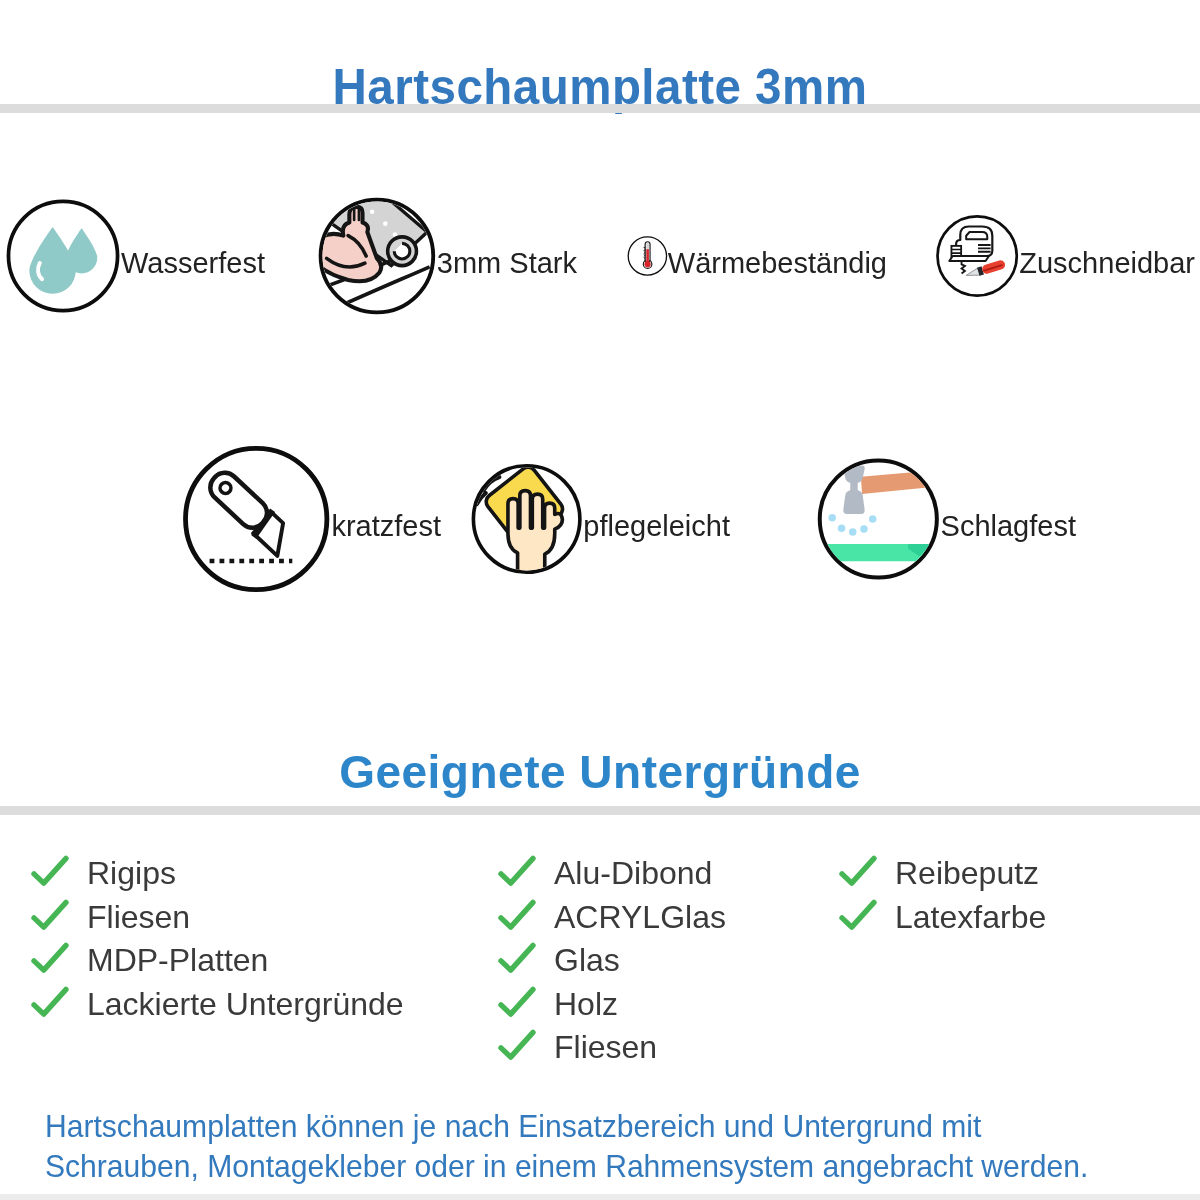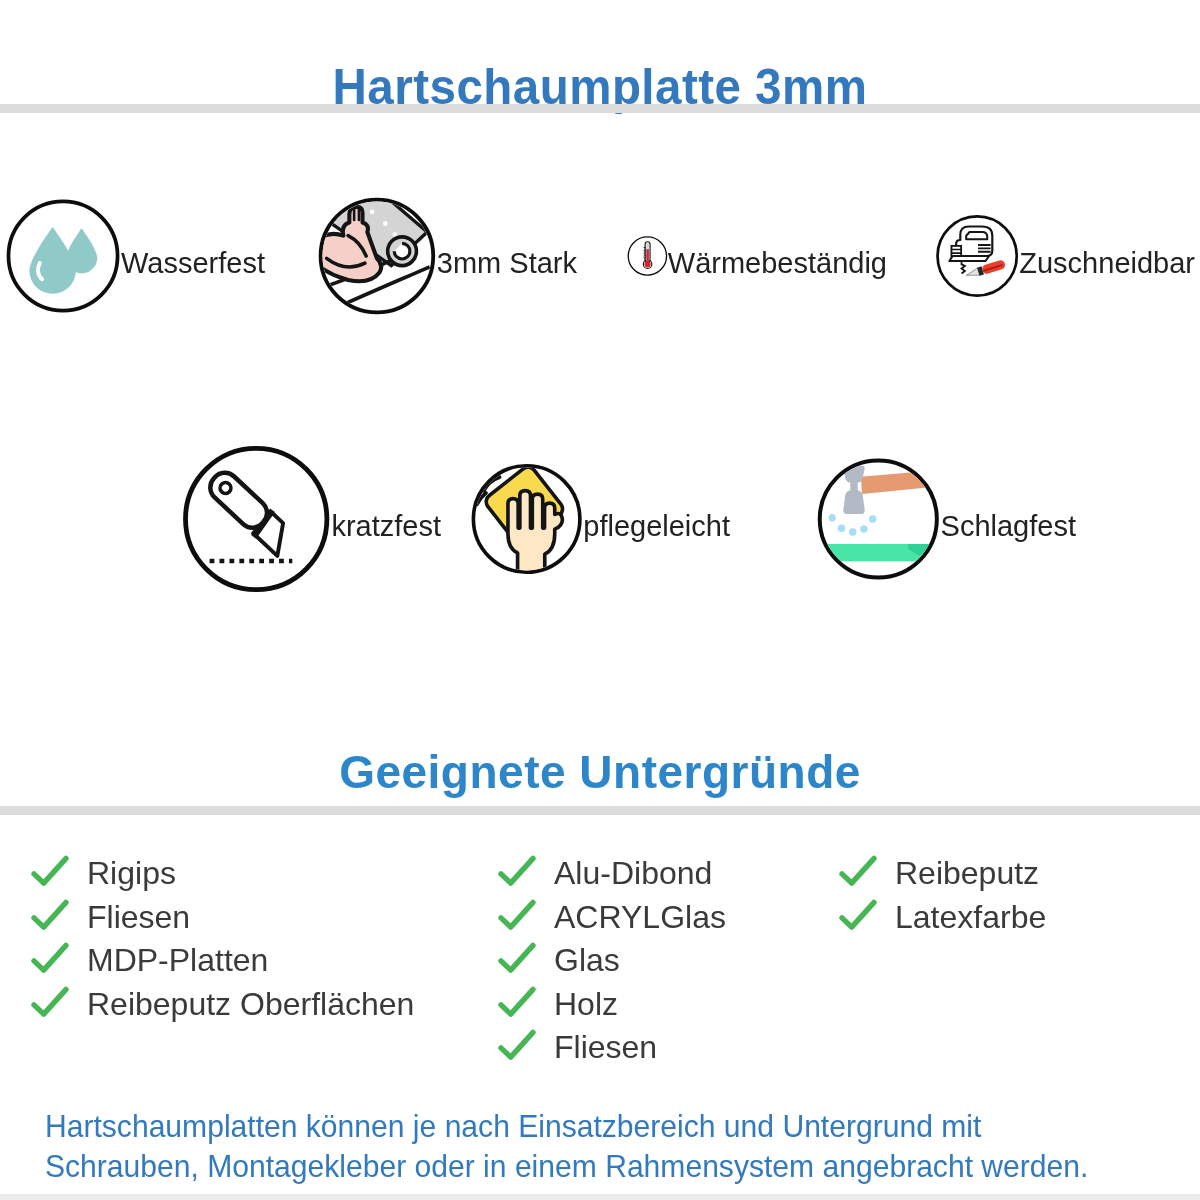--- a/index.html
+++ b/index.html
@@ -193,21 +193,21 @@
   <div class="li">
     <svg viewBox="0 0 40 34">
         <path d="M3.5 19.5 L13.5 29 L36.5 3.5" fill="none" stroke="#46b654" stroke-width="5.5" stroke-linecap="round" stroke-linejoin="round"></path>
       </svg>
     <span>MDP-Platten</span>
   </div>
   <div class="li">
     <svg viewBox="0 0 40 34">
         <path d="M3.5 19.5 L13.5 29 L36.5 3.5" fill="none" stroke="#46b654" stroke-width="5.5" stroke-linecap="round" stroke-linejoin="round"></path>
       </svg>
-    <span>Reibeputz Oberflächen</span>
+    <span>Lackierte Untergründe</span>
   </div>
 </div>
 
 <div class="col" style="left:497px;top:855px">
   <div class="li">
     <svg viewBox="0 0 40 34">
         <path d="M3.5 19.5 L13.5 29 L36.5 3.5" fill="none" stroke="#46b654" stroke-width="5.5" stroke-linecap="round" stroke-linejoin="round"></path>
       </svg>
     <span>Alu-Dibond</span>
   </div>

